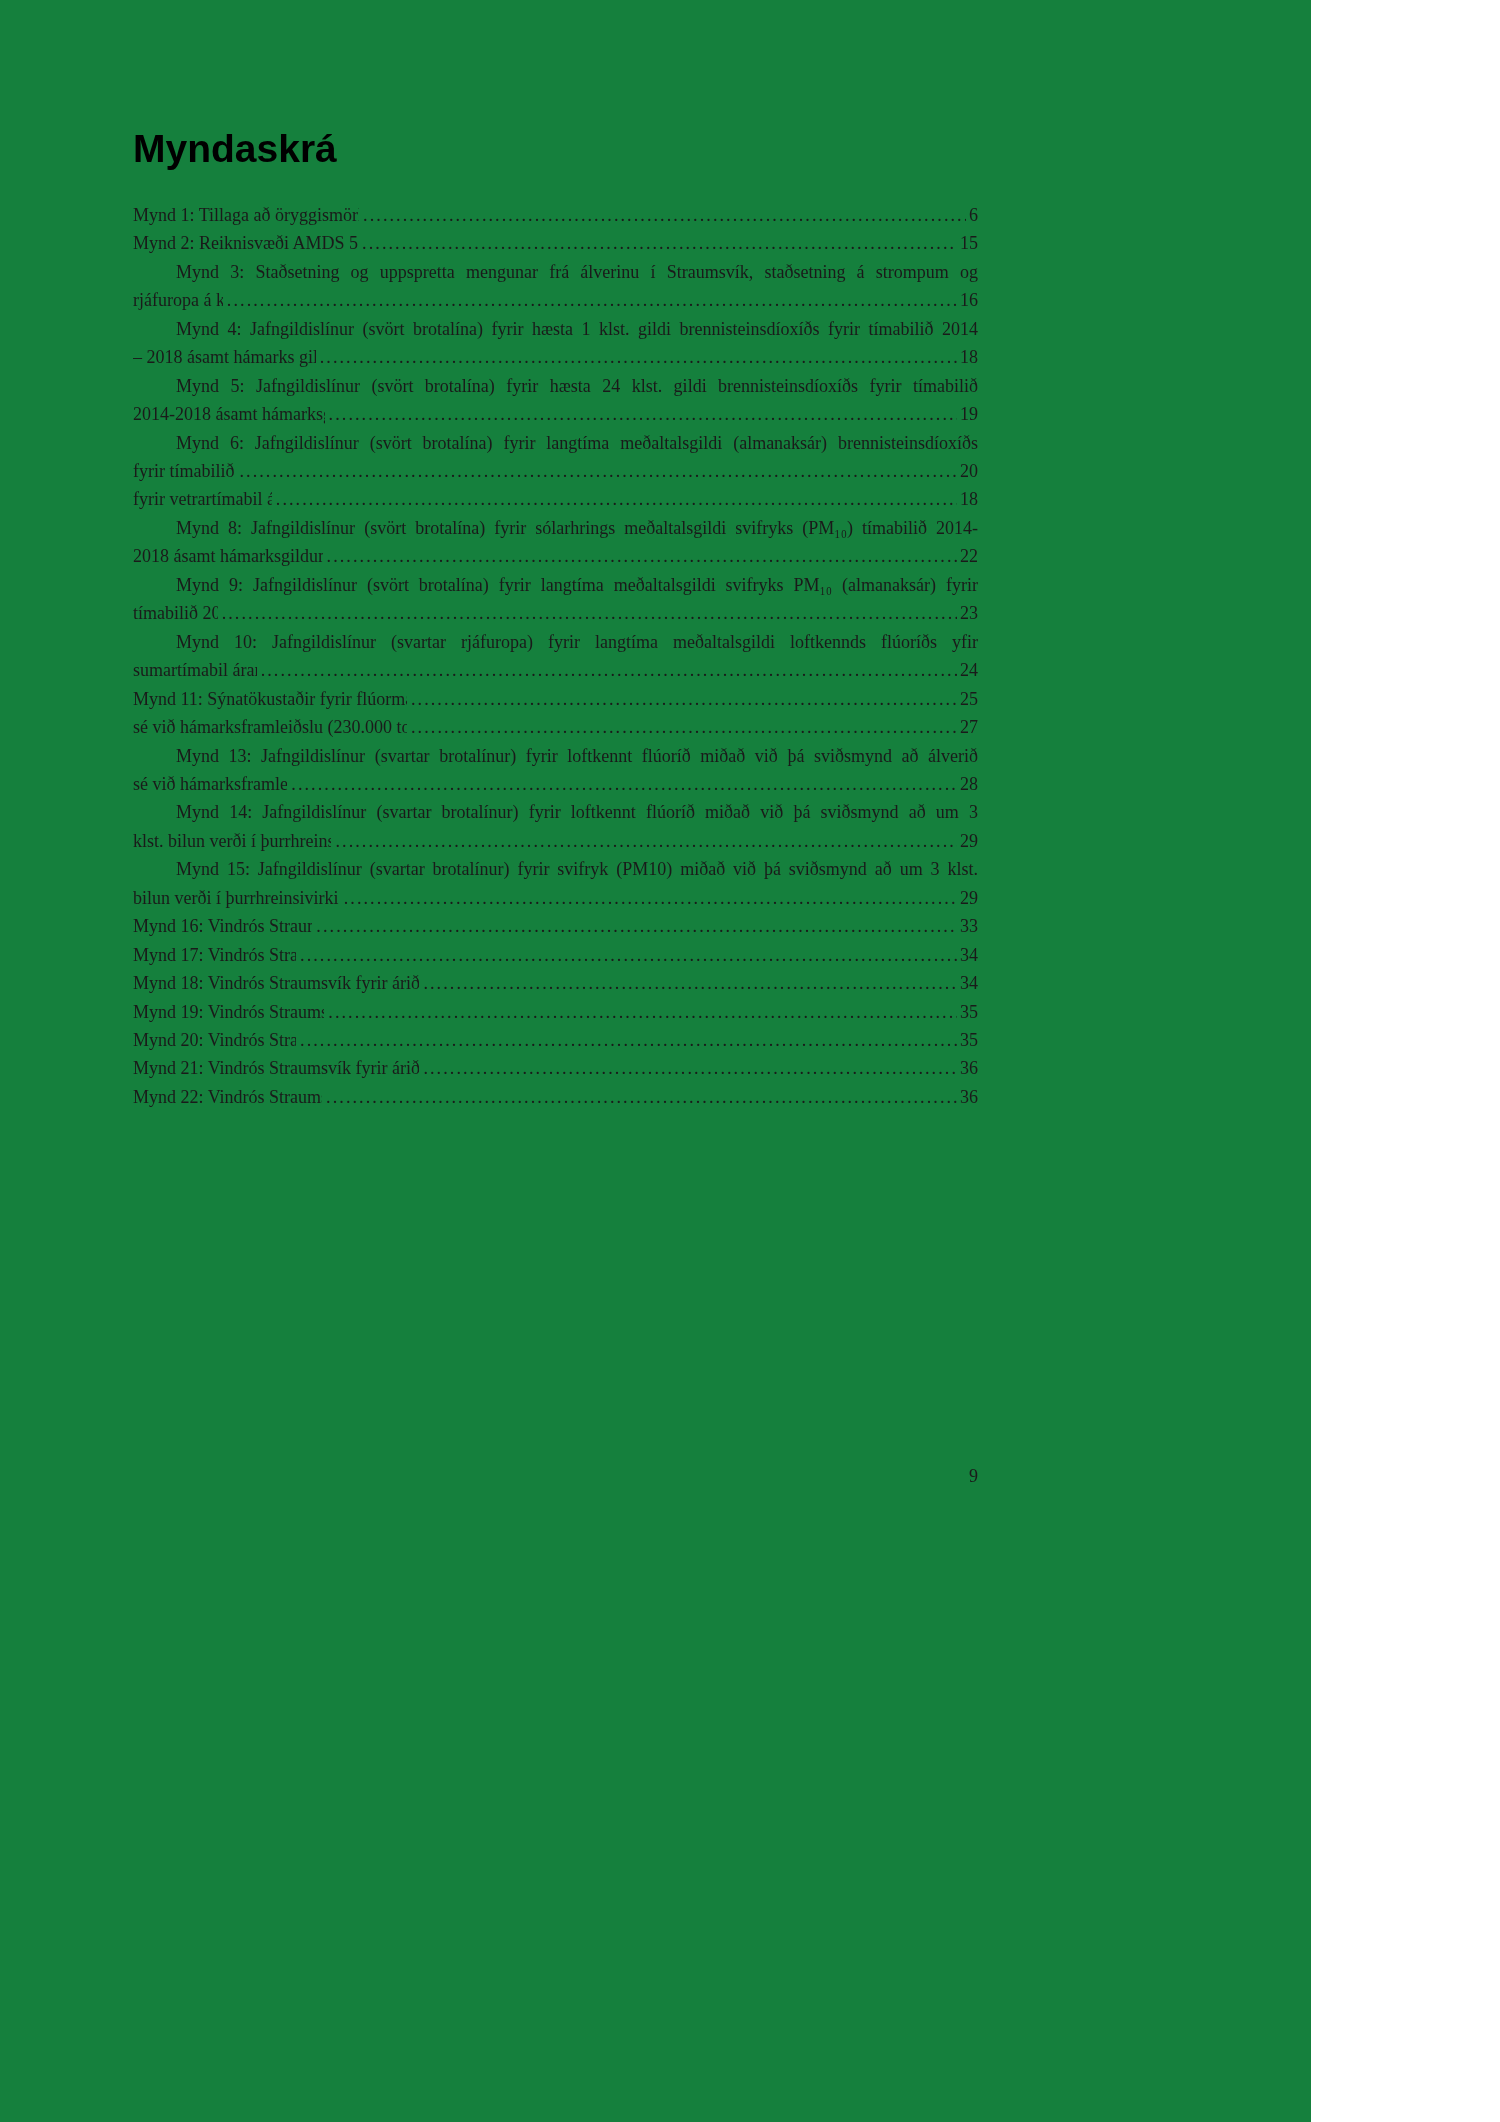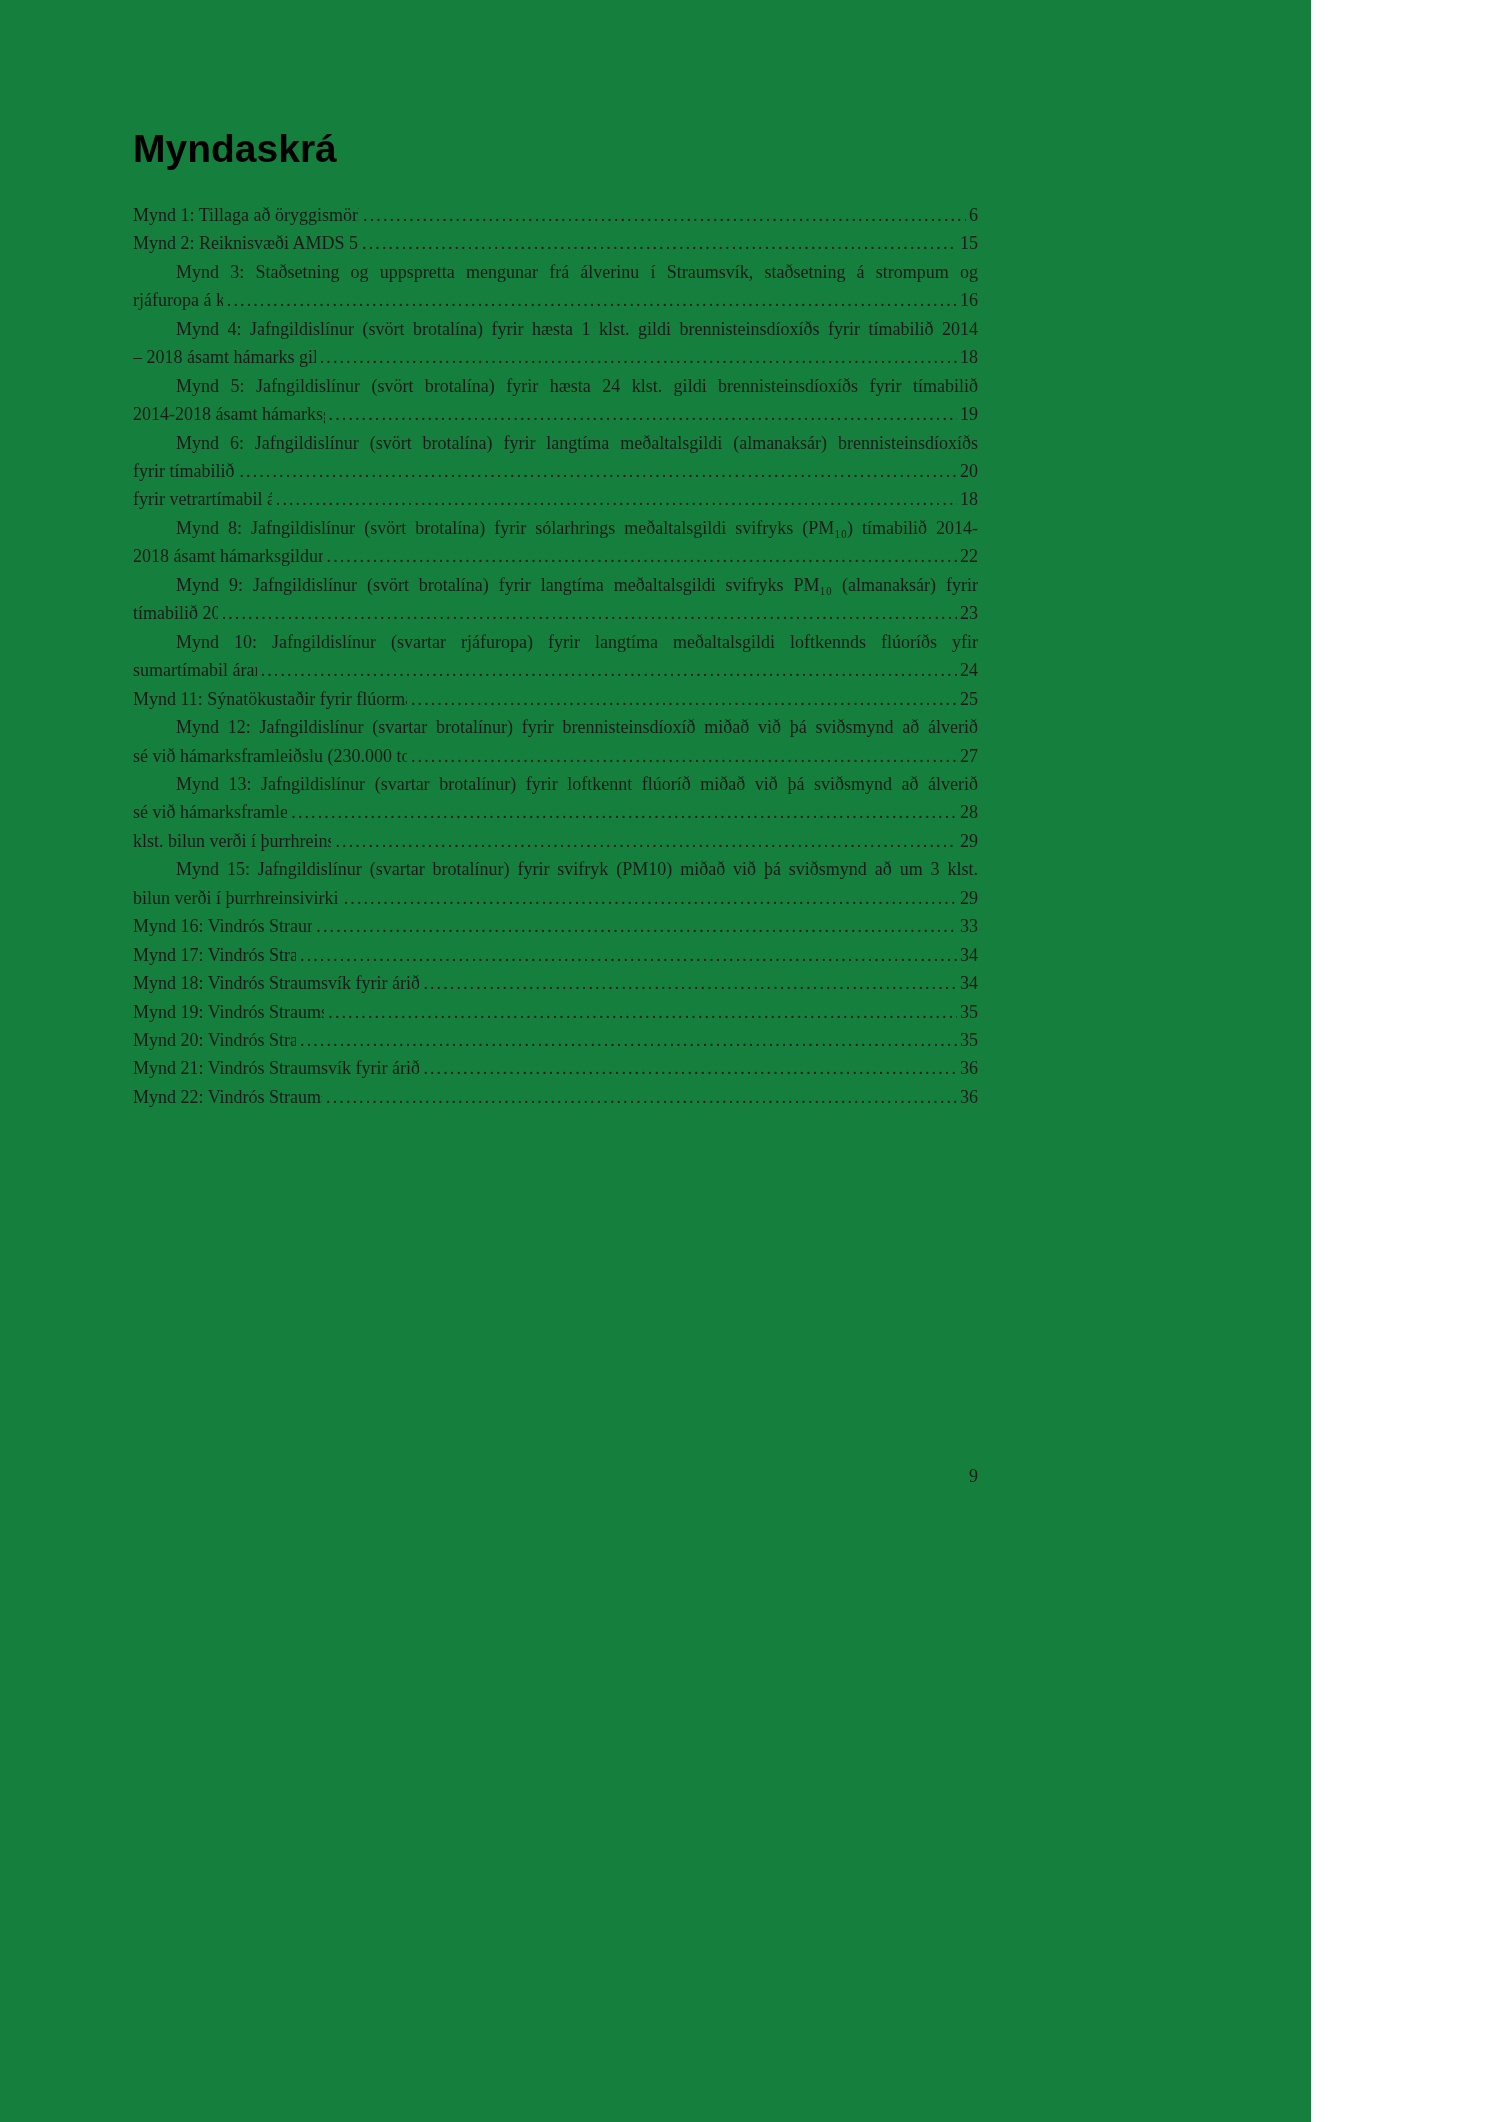--- a/index.html
+++ b/index.html
@@ -159,36 +159,36 @@
           </div>
         </div>
         <div class="entry">
           <div class="line last">
             <span class="t">Mynd 11: Sýnatökustaðir fyrir flúormælingar í gróðri í innan reiknisvæðis ADMS líkansins.</span>
             <span class="dots"></span>
             <span class="n">25</span>
           </div>
         </div>
         <div class="entry">
-          <div class="line mid">Mynd 12: Jafngildislínur (svartar brotalínur) fyrir brennisteinsdíoxíð miðað við þá sviðsmynd að álverið</div>
           <div class="line last">
             <span class="t">sé við hámarksframleiðslu (230.000 tonn) ásamt hámarksgildum (gult letur og rauð stjarna).</span>
             <span class="dots"></span>
             <span class="n">27</span>
           </div>
         </div>
         <div class="entry">
           <div class="line mid">Mynd 13: Jafngildislínur (svartar brotalínur) fyrir loftkennt flúoríð miðað við þá sviðsmynd að álverið</div>
           <div class="line last">
             <span class="t">sé við hámarksframleiðslu (230.000 tonn).</span>
             <span class="dots"></span>
             <span class="n">28</span>
           </div>
         </div>
         <div class="entry">
+          <div class="line mid">Mynd 14: Jafngildislínur (svartar brotalínur) fyrir loftkennt flúoríð miðað við þá sviðsmynd að um 3</div>
           <div class="line last">
             <span class="t">klst. bilun verði í þurrhreinsivirki við verstu veðurskilyrði.</span>
             <span class="dots"></span>
             <span class="n">29</span>
           </div>
         </div>
         <div class="entry">
           <div class="line mid">Mynd 15: Jafngildislínur (svartar brotalínur) fyrir svifryk (PM10) miðað við þá sviðsmynd að um 3 klst.</div>
           <div class="line last">
             <span class="t">bilun verði í þurrhreinsivirki miðað við verstu veðuraðstæður.</span>

